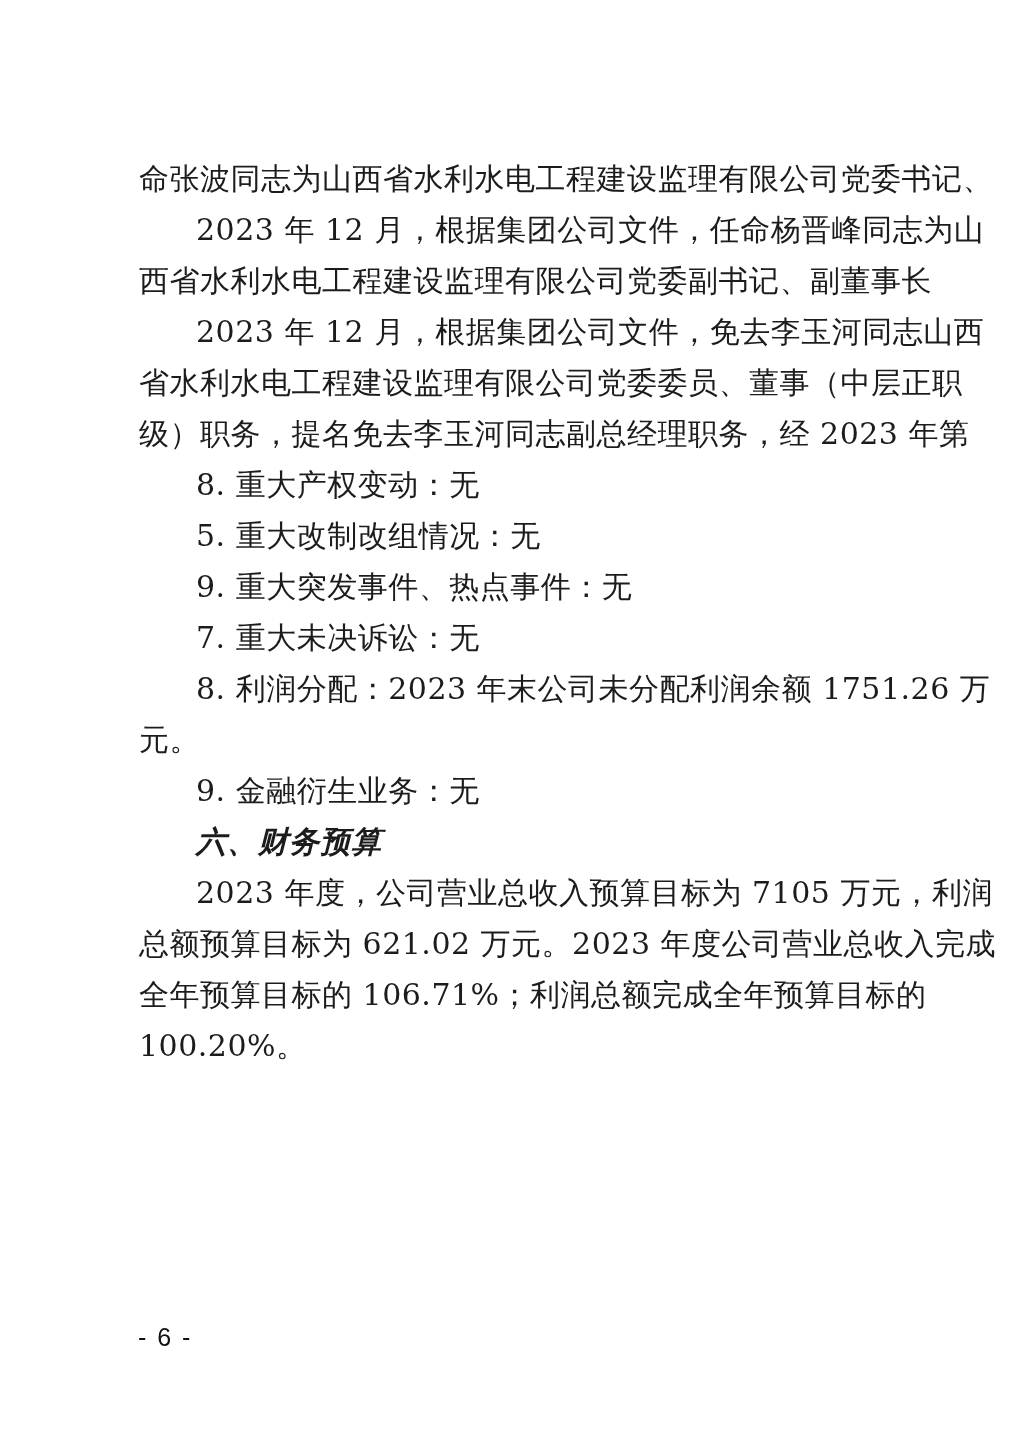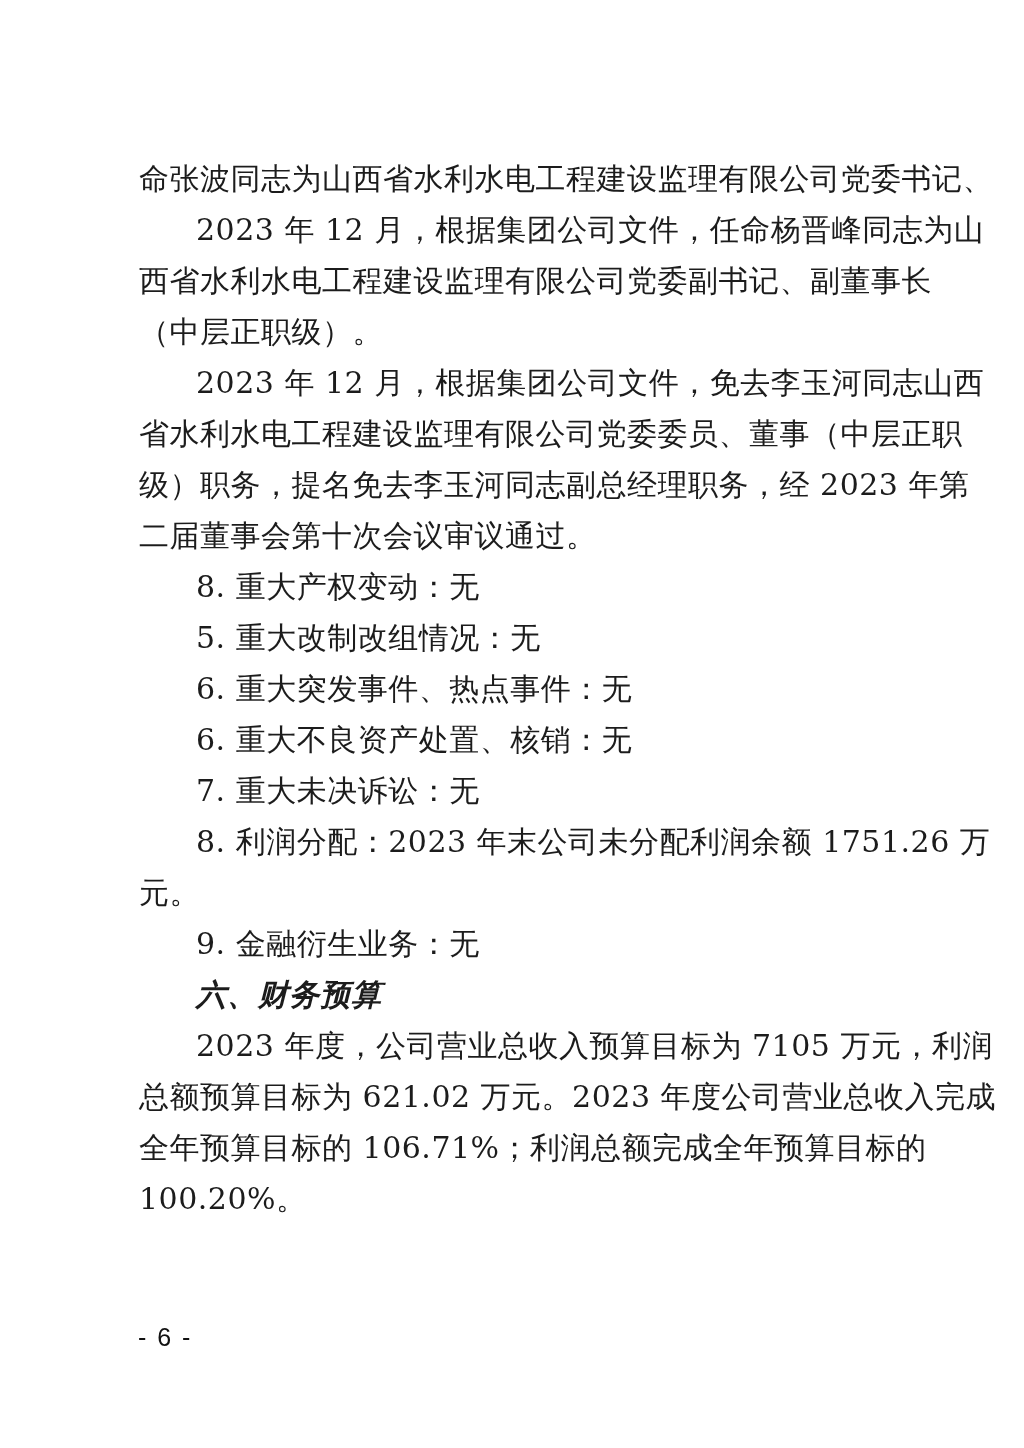--- a/index.html
+++ b/index.html
@@ -71,29 +71,26 @@
 </style>
 </head>
 <body>
 
 <div class="page">
 
   <div class="page-content" id="body-lines">
       <div class="line justify"><span>命</span><span>张</span><span>波</span><span>同</span><span>志</span><span>为</span><span>山</span><span>西</span><span>省</span><span>水</span><span>利</span><span>水</span><span>电</span><span>工</span><span>程</span><span>建</span><span>设</span><span>监</span><span>理</span><span>有</span><span>限</span><span>公</span><span>司</span><span>党</span><span>委</span><span>书</span><span>记</span><span>、</span></div>
       <div class="line indent justify"><span>2</span><span>0</span><span>2</span><span>3</span><span> </span><span>年</span><span> </span><span>1</span><span>2</span><span> </span><span>月</span><span>，</span><span>根</span><span>据</span><span>集</span><span>团</span><span>公</span><span>司</span><span>文</span><span>件</span><span>，</span><span>任</span><span>命</span><span>杨</span><span>晋</span><span>峰</span><span>同</span><span>志</span><span>为</span><span>山</span></div>
       <div class="line justify"><span>西</span><span>省</span><span>水</span><span>利</span><span>水</span><span>电</span><span>工</span><span>程</span><span>建</span><span>设</span><span>监</span><span>理</span><span>有</span><span>限</span><span>公</span><span>司</span><span>党</span><span>委</span><span>副</span><span>书</span><span>记</span><span>、</span><span>副</span><span>董</span><span>事</span><span>长</span></div>
-      <div class="line">（中层正职级）。</div>
       <div class="line indent justify"><span>2</span><span>0</span><span>2</span><span>3</span><span> </span><span>年</span><span> </span><span>1</span><span>2</span><span> </span><span>月</span><span>，</span><span>根</span><span>据</span><span>集</span><span>团</span><span>公</span><span>司</span><span>文</span><span>件</span><span>，</span><span>免</span><span>去</span><span>李</span><span>玉</span><span>河</span><span>同</span><span>志</span><span>山</span><span>西</span></div>
       <div class="line justify"><span>省</span><span>水</span><span>利</span><span>水</span><span>电</span><span>工</span><span>程</span><span>建</span><span>设</span><span>监</span><span>理</span><span>有</span><span>限</span><span>公</span><span>司</span><span>党</span><span>委</span><span>委</span><span>员</span><span>、</span><span>董</span><span>事</span><span>（</span><span>中</span><span>层</span><span>正</span><span>职</span></div>
       <div class="line justify"><span>级</span><span>）</span><span>职</span><span>务</span><span>，</span><span>提</span><span>名</span><span>免</span><span>去</span><span>李</span><span>玉</span><span>河</span><span>同</span><span>志</span><span>副</span><span>总</span><span>经</span><span>理</span><span>职</span><span>务</span><span>，</span><span>经</span><span> </span><span>2</span><span>0</span><span>2</span><span>3</span><span> </span><span>年</span><span>第</span></div>
-      <div class="line">二届董事会第十次会议审议通过。</div>
       <div class="line indent">8. 重大产权变动：无</div>
       <div class="line indent">5. 重大改制改组情况：无</div>
-      <div class="line indent">6. 重大突发事件、热点事件：无</div>
-      <div class="line indent">6. 重大不良资产处置、核销：无</div>
+      <div class="line indent">9. 重大突发事件、热点事件：无</div>
       <div class="line indent">7. 重大未决诉讼：无</div>
       <div class="line indent justify"><span>8</span><span>.</span><span> </span><span>利</span><span>润</span><span>分</span><span>配</span><span>：</span><span>2</span><span>0</span><span>2</span><span>3</span><span> </span><span>年</span><span>末</span><span>公</span><span>司</span><span>未</span><span>分</span><span>配</span><span>利</span><span>润</span><span>余</span><span>额</span><span> </span><span>1</span><span>7</span><span>5</span><span>1</span><span>.</span><span>2</span><span>6</span><span> </span><span>万</span></div>
       <div class="line">元。</div>
       <div class="line indent">9. 金融衍生业务：无</div>
       <div class="line indent bold">六、财务预算</div>
       <div class="line indent justify"><span>2</span><span>0</span><span>2</span><span>3</span><span> </span><span>年</span><span>度</span><span>，</span><span>公</span><span>司</span><span>营</span><span>业</span><span>总</span><span>收</span><span>入</span><span>预</span><span>算</span><span>目</span><span>标</span><span>为</span><span> </span><span>7</span><span>1</span><span>0</span><span>5</span><span> </span><span>万</span><span>元</span><span>，</span><span>利</span><span>润</span></div>
       <div class="line justify"><span>总</span><span>额</span><span>预</span><span>算</span><span>目</span><span>标</span><span>为</span><span> </span><span>6</span><span>2</span><span>1</span><span>.</span><span>0</span><span>2</span><span> </span><span>万</span><span>元</span><span>。</span><span>2</span><span>0</span><span>2</span><span>3</span><span> </span><span>年</span><span>度</span><span>公</span><span>司</span><span>营</span><span>业</span><span>总</span><span>收</span><span>入</span><span>完</span><span>成</span></div>
       <div class="line justify"><span>全</span><span>年</span><span>预</span><span>算</span><span>目</span><span>标</span><span>的</span><span> </span><span>1</span><span>0</span><span>6</span><span>.</span><span>7</span><span>1</span><span>%</span><span>；</span><span>利</span><span>润</span><span>总</span><span>额</span><span>完</span><span>成</span><span>全</span><span>年</span><span>预</span><span>算</span><span>目</span><span>标</span><span>的</span></div>
       <div class="line">100.20%。</div>
     </div>

